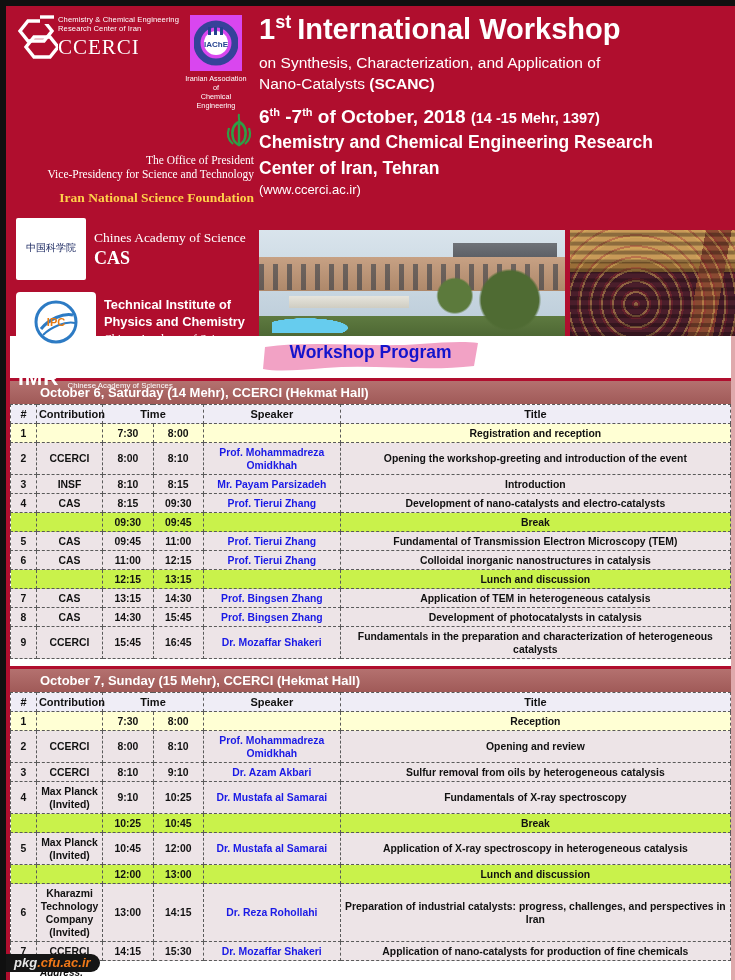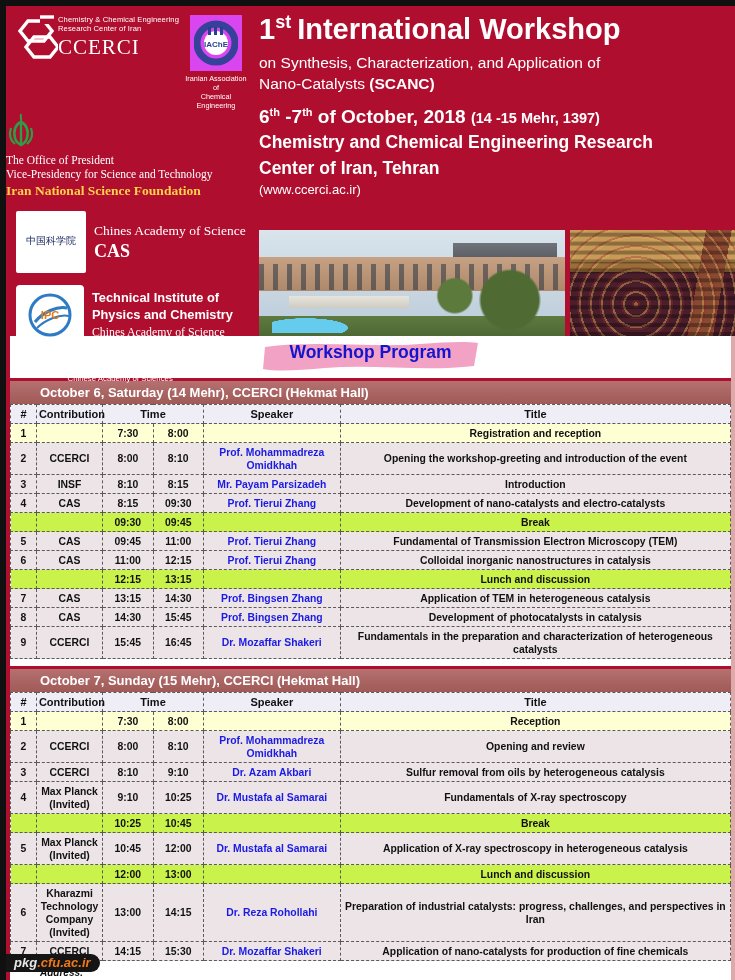--- a/index.html
+++ b/index.html
@@ -13,33 +13,33 @@
   .header{position:relative;height:330px;background:#B00E2E;color:#fff;}
   .logos{position:absolute;left:0;top:0;width:254px;}
   .logo-row1{display:flex;align-items:flex-start;padding:9px 0 0 8px;}
   .ccerci-block{display:flex;}
   .ccerci-text{}
   .ccerci-text .l1,.ccerci-text .l2{font-size:7.6px;line-height:1.25;letter-spacing:.1px;}
   .ccerci-acr{font-family:"Liberation Serif","DejaVu Serif",serif;font-size:21px;letter-spacing:1px;margin-top:1px;}
   .iache-wrap{margin-left:6px;width:62px;text-align:center;}
   .iache-box{width:52px;height:56px;background:#d946ef;margin:0 auto;display:flex;align-items:center;justify-content:center;}
   .iache-cap{font-size:7.3px;line-height:1.25;margin-top:3px;color:#fff;}
-  .insf-block{text-align:left;margin-top:2px;padding-right:6px;}
+  .insf-block{text-align:right;margin-top:2px;padding-right:6px;}
   .insf-block .emblem{height:38px;}
   .insf-l1,.insf-l2{font-family:"Liberation Serif","DejaVu Serif",serif;font-size:11.5px;line-height:1.2;}
-  .insf-l3{font-family:"Liberation Serif","DejaVu Serif",serif;font-weight:bold;color:#FFD24A;font-size:13.5px;margin-top:1px;}
+  .insf-l3{font-family:"Liberation Serif","DejaVu Serif",serif;font-weight:bold;color:#FFD24A;font-size:13.5px;margin-top:8px;}
   .logo-row{display:flex;align-items:center;margin-top:12px;padding-left:10px;}
   .white-box{background:#fff;border-radius:2px;display:flex;flex-direction:column;align-items:center;justify-content:center;gap:41px;}
   .cas-box{width:70px;height:62px;}
   .cas-cn{font-size:10px;color:#14225C;line-height:1;margin-top:1px;white-space:nowrap;}
   .cas-cap-tiny{font-size:3.5px;color:#8A1020;letter-spacing:.2px;}
   .cas-text{margin-left:8px;}
   .cas-caption{font-family:"Liberation Serif","DejaVu Serif",serif;font-size:13.5px;}
   .cas-acr{font-family:"Liberation Serif","DejaVu Serif",serif;font-weight:bold;font-size:18px;margin-top:2px;}
-  .ipc-box{width:68px;height:60px;border-radius:4px;}
+  .ipc-box{width:80px;height:60px;border-radius:4px;}
   .ipc-text{margin-left:8px;}
   .ipc-l1,.ipc-l2{font-weight:bold;font-size:12.8px;line-height:1.3;}
   .ipc-l3{font-family:"Liberation Serif","DejaVu Serif",serif;font-size:11.8px;margin-top:1px;}
   .imr-row{margin-top:14px;}
   .imr-mark{font-weight:bold;font-size:21px;letter-spacing:1px;position:relative;padding-left:2px;}
   .imr-mark .tri{position:absolute;left:14px;top:-6px;font-size:11px;}
   .imr-text{margin-left:8px;}
   .imr-l1{font-size:12.3px;}
   .imr-l2{font-size:7.8px;margin-top:1px;}
   .head-text{position:absolute;left:253px;top:4px;width:472px;}

